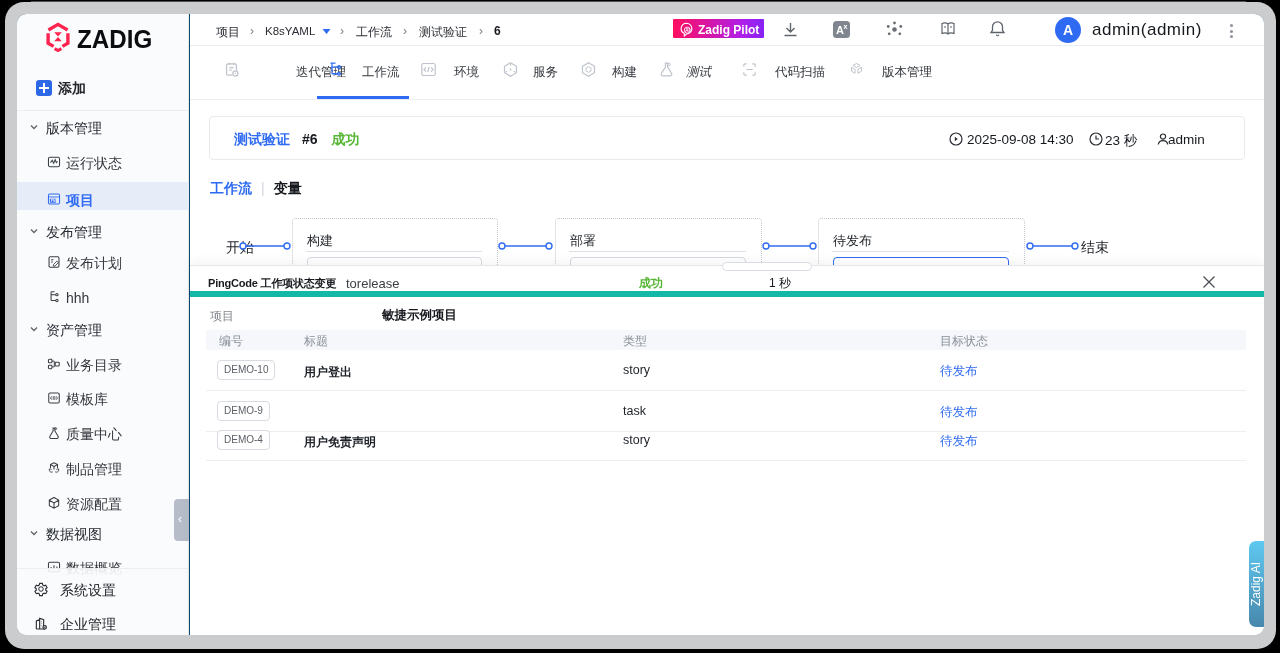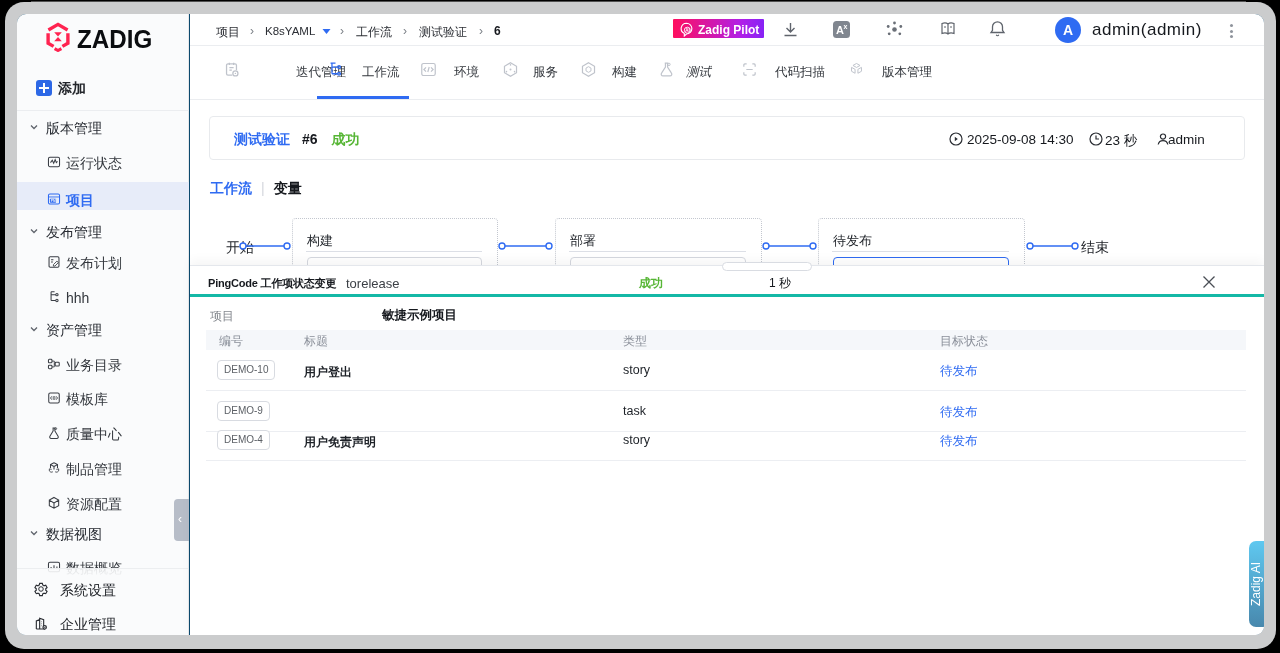--- a/index.html
+++ b/index.html
@@ -51,21 +51,21 @@
 .pbox { position:absolute; top:106px; height:200px; border:1px dotted #c3c7cf; border-radius:4px; background:#fff; }
 .pbox .plabel { position:absolute; left:14px; top:13px; font-size:13px; color:#1d2127; font-weight:500; }
 .pbox .pline { position:absolute; left:13px; top:32px; right:15px; height:1px; background:#dcdfe6; }
 .pbox .pcard { position:absolute; left:14px; top:38px; right:15px; height:40px; background:#fff; border:1px solid #d5d8df; border-radius:4px; }
 .pbox .pcard.bluebd { border:1px solid #2f6bf2; }
 svg.conn { position:absolute; top:124px; overflow:visible; }
 .hscroll { position:absolute; left:705px; top:248px; width:90px; height:9px; background:#fff; border:1px solid #d9dce2; border-radius:5px; }
 
 
 .panel { position:absolute; left:173px; top:251px; width:1074px; height:370px; background:#fff; border-top:1px solid #e4e7ec; box-shadow:0 -5px 10px rgba(0,0,0,0.04); }
-.phead { position:absolute; left:0; top:0; width:1074px; height:31px; border-bottom:3px solid #14b8a6; }
+.phead { position:absolute; left:0; top:0; width:1074px; height:31px; border-bottom:6px solid #14b8a6; }
 .tblhead { position:absolute; left:16px; top:64px; width:1040px; height:20px; background:#f5f7fa; font-size:12px; color:#8a8f99; }
 .trow { position:absolute; left:16px; width:1040px; height:41px; border-bottom:1px solid #eceef2; font-size:12.5px; color:#1d2127; }
 .tag { position:absolute; left:11px; top:10px; height:20px; border:1px solid #d8dbe1; border-radius:4px; font-size:10px; color:#5c6066; line-height:18px; padding:0 6px; background:#fff; }
 .c1 { position:absolute; left:98px; top:14px; font-weight:bold; font-size:12px; }
 .c2 { position:absolute; left:417px; top:13px; }
 .c3 { position:absolute; left:734px; top:13px; color:#2f6bf2; }
 
 
 .zai { position:absolute; right:0px; top:527px; width:15px; height:86px; border-radius:7px 0 0 7px; background:linear-gradient(#5fc8f0,#4888ad); }
 .zai span { position:absolute; left:-29px; top:36px; width:72px; transform:rotate(-90deg); color:#fff; font-size:12px; text-align:center; display:block; }

